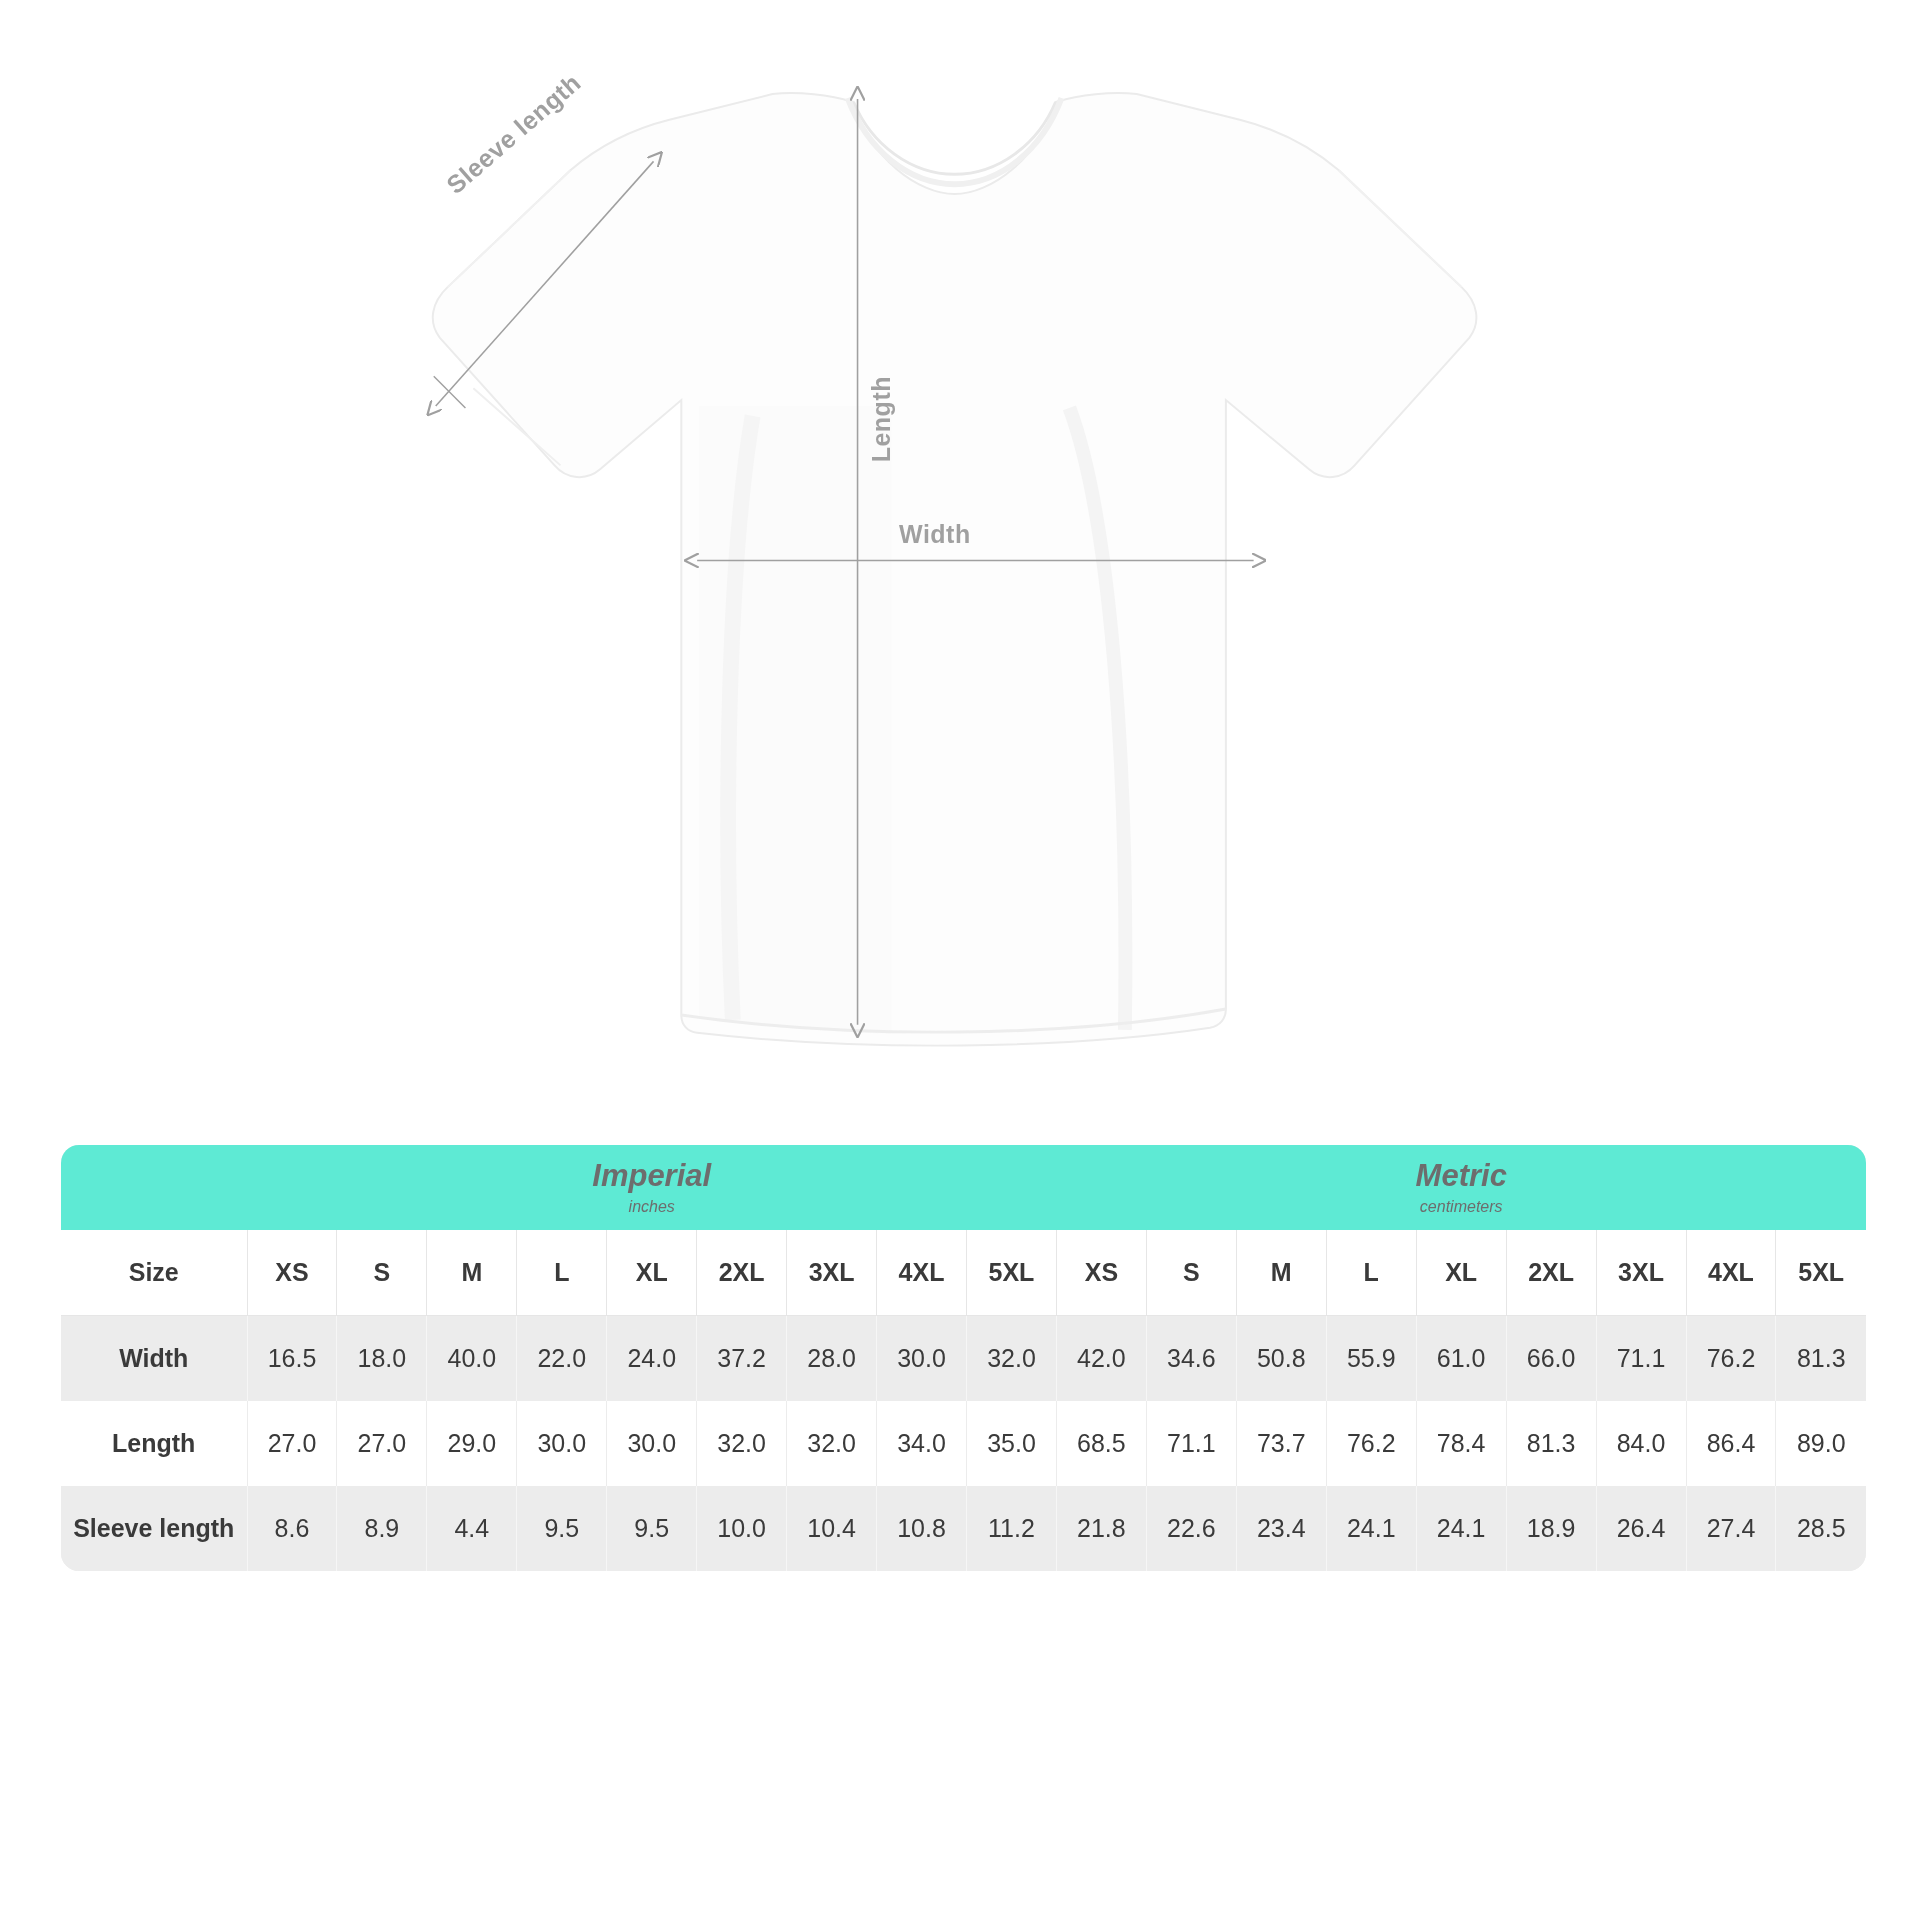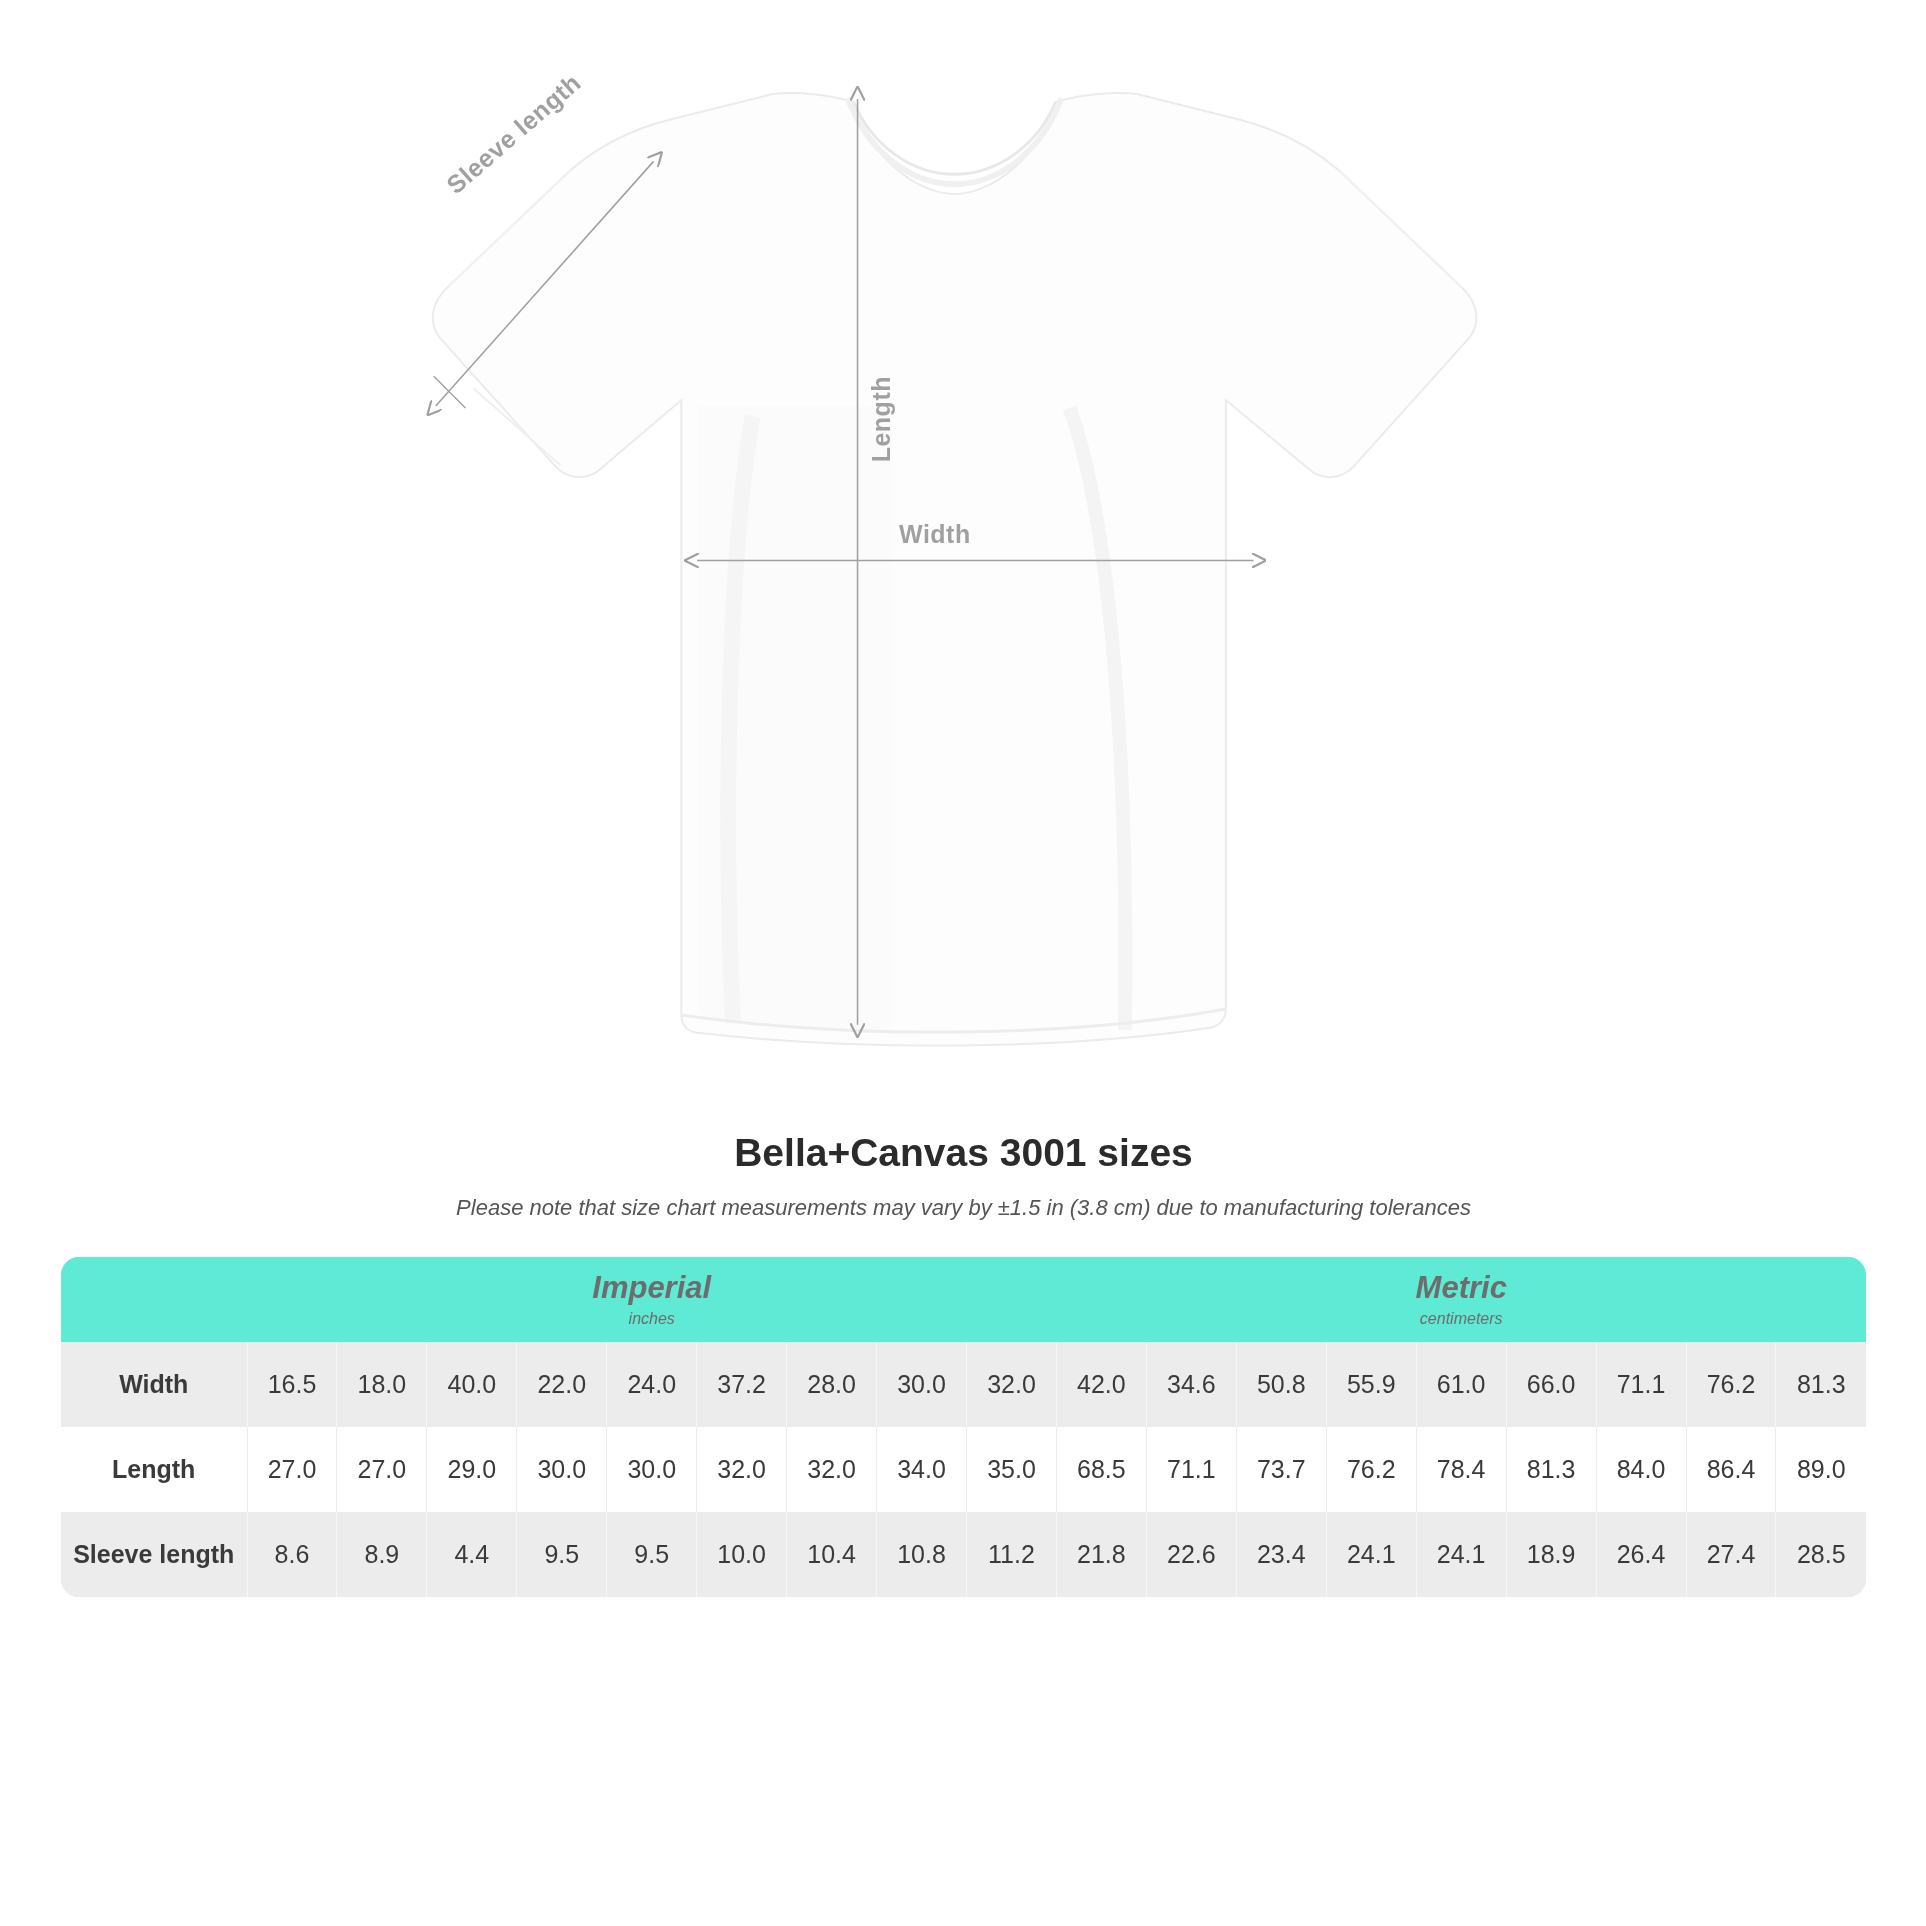--- a/index.html
+++ b/index.html
@@ -203,44 +203,61 @@
         <line x1="660" y1="163" x2="440" y2="410" marker-start="url(#arrowStart)" marker-end="url(#arrowEnd)"></line>
         <line x1="438" y1="380" x2="470" y2="412" stroke-width="1.4"></line>
       </g>
     </svg>
 
     <div class="dim-label sleeve-label">Sleeve length</div>
     <div class="dim-label length-label">Length</div>
     <div class="dim-label width-label">Width</div>
   </div>
 
-  <div class="title-block">
-    <h1 class="chart-title">Bella+Canvas 3001 sizes</h1>
-    <p class="chart-note">Please note that size chart measurements may vary by ±1.5 in (3.8 cm) due to manufacturing tolerances</p>
-  </div>
 
   <div class="table-wrap">
     <table class="size-table">
       <colgroup>
         <col class="first-col">
         <col span="18">
       </colgroup>
       <tbody>
         <tr class="unit-row">
           <td></td>
           <td colspan="9">
             <div class="unit-name">Imperial</div>
             <div class="unit-sub">inches</div>
           </td>
           <td colspan="9">
             <div class="unit-name">Metric</div>
             <div class="unit-sub">centimeters</div>
           </td>
         </tr>
 
+        <tr class="hdr-row">
+          <td>Size</td>
+          <td>XS</td>
+          <td>S</td>
+          <td>M</td>
+          <td>L</td>
+          <td>XL</td>
+          <td>2XL</td>
+          <td>3XL</td>
+          <td>4XL</td>
+          <td>5XL</td>
+          <td>XS</td>
+          <td>S</td>
+          <td>M</td>
+          <td>L</td>
+          <td>XL</td>
+          <td>2XL</td>
+          <td>3XL</td>
+          <td>4XL</td>
+          <td>5XL</td>
+        </tr>
 
         <tr class="band-a">
           <td class="row-label">Width</td>
           <td>16.5</td>
           <td>18.0</td>
           <td>40.0</td>
           <td>22.0</td>
           <td>24.0</td>
           <td>37.2</td>
           <td>28.0</td>

